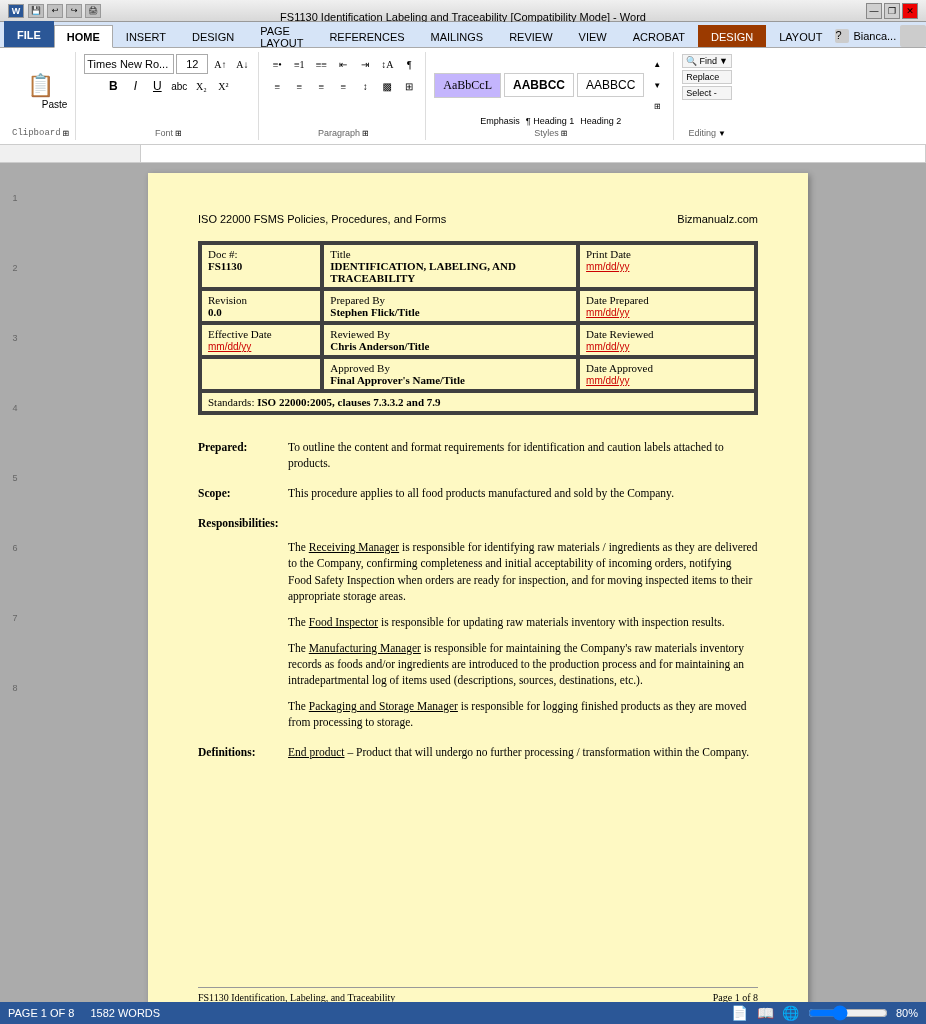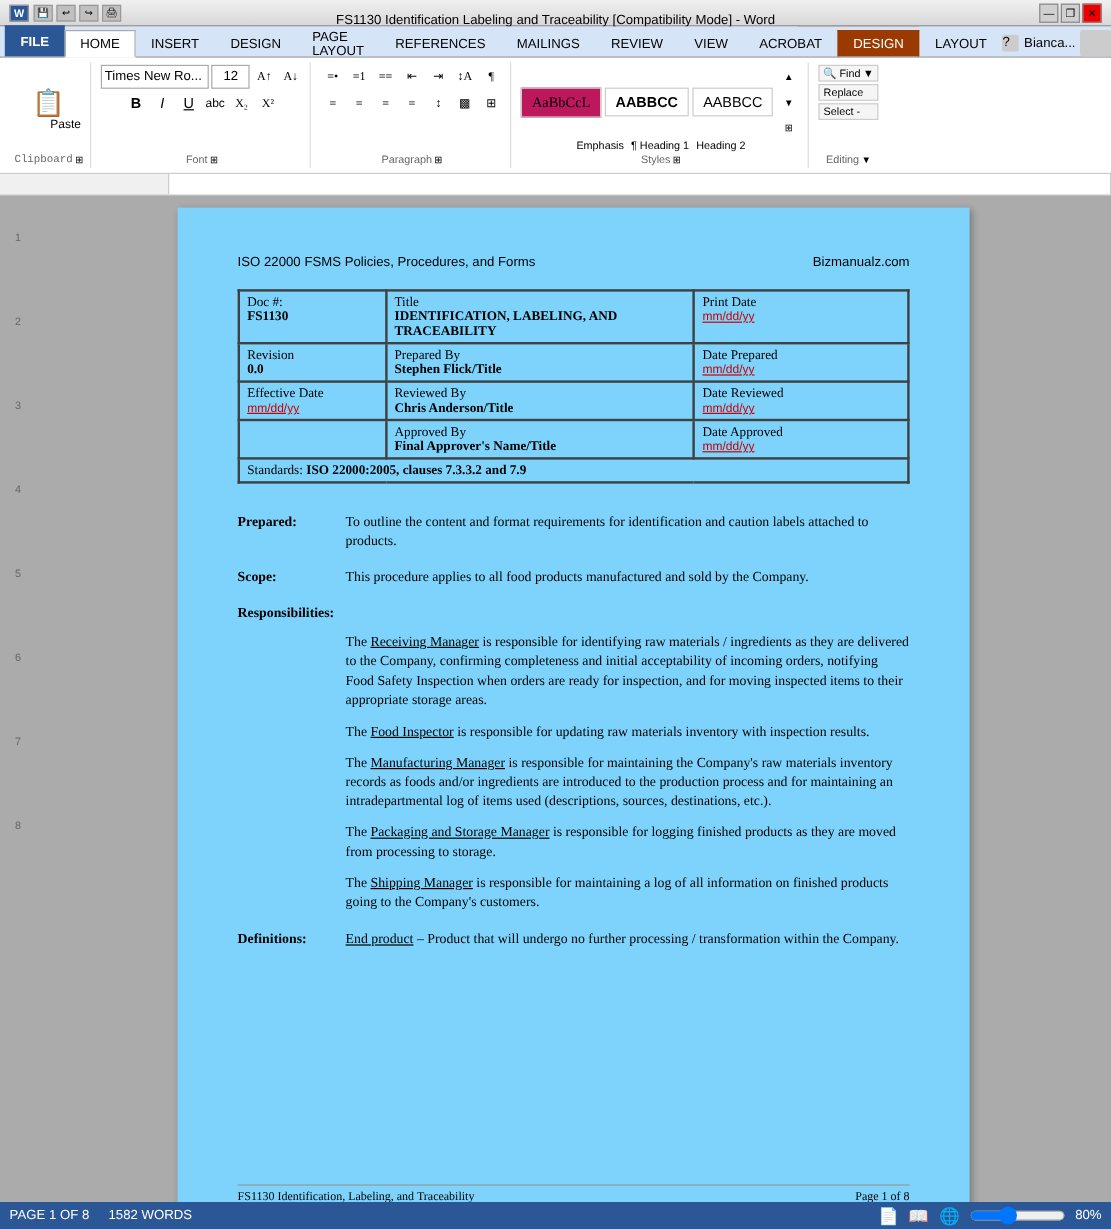--- a/index.html
+++ b/index.html
@@ -41,21 +41,21 @@
       display: flex;
       align-items: center;
       border: 1px solid transparent;
       border-bottom: none;
       background: transparent;
     }
     .ribbon-tab.active {
       background: #fff;
       border-color: #aaa;
       border-bottom: 1px solid #fff;
-      font-weight: normal;
+      font-weight: bold;
       margin-bottom: -1px;
       height: 23px;
     }
     .ribbon-tab.file-tab {
       background: #2b5797;
       color: #fff;
       font-weight: bold;
       border-color: transparent;
       height: 26px;
       margin-bottom: 0;
@@ -160,21 +160,21 @@
       font-family: Arial, sans-serif;
       color: #666;
       gap: 60px;
     }
     .doc-container {
       flex: 1;
       display: flex;
       justify-content: center;
     }
     .doc-page {
-      background: #7dd3fc;
+      background: #fef9c3;
       width: 660px;
       min-height: 850px;
       padding: 40px 50px;
       box-shadow: 2px 2px 6px rgba(0,0,0,0.3);
       position: relative;
     }
 
     
     .doc-header {
       display: flex;
@@ -186,21 +186,21 @@
     }
 
     
     .doc-table {
       width: 100%;
       border-collapse: collapse;
       margin-bottom: 24px;
       font-size: 11px;
     }
     .doc-table td {
-      border: 2px solid #404040;
+      border: 4px solid #404040;
       padding: 3px 6px;
       vertical-align: top;
     }
     .doc-table .cell-value { font-weight: bold; }
     .doc-table .standards-row td {
       font-size: 11px;
     }
 
     
     .doc-body { font-size: 11.5px; font-family: 'Times New Roman', Times, serif; line-height: 1.4; }
@@ -344,21 +344,21 @@
       <button class="format-btn" style="font-size:10px;">⊞</button>
     </div>
     <div style="display:flex;align-items:center;gap:2px;margin-top:auto;">
       <span style="font-size:9px;font-family:Arial;color:#666;">Paragraph</span>
       <span style="font-size:8px;">⊞</span>
     </div>
   </div>
 
   <div class="ribbon-group" style="min-width:200px;">
     <div style="display:flex;align-items:center;gap:3px;flex:1;">
-      <div style="border:1px solid #ccc;padding:4px 8px;font-size:12px;font-family:'Times New Roman';cursor:pointer;background:#be185d;min-width:55px;text-align:center;">
+      <div style="border:1px solid #ccc;padding:4px 8px;font-size:12px;font-family:'Times New Roman';cursor:pointer;background:#c4b5fd;min-width:55px;text-align:center;">
         <span>AaBbCcL</span>
       </div>
       <div style="border:1px solid #ccc;padding:4px 8px;font-size:12px;font-family:Arial;font-weight:bold;cursor:pointer;background:#fff;text-transform:uppercase;">
         <span>AABBCC</span>
       </div>
       <div style="border:1px solid #ccc;padding:4px 8px;font-size:12px;font-family:Arial;cursor:pointer;background:#fff;text-transform:uppercase;">
         <span>AABBCC</span>
       </div>
       <div style="display:flex;flex-direction:column;gap:1px;">
         <button class="format-btn" style="font-size:8px;">▲</button>
@@ -511,23 +511,20 @@
           </div>
 
           <div class="doc-resp-para">
             The <span class="underline">Manufacturing Manager</span> is responsible for maintaining the Company's raw materials inventory records as foods and/or ingredients are introduced to the production process and for maintaining an intradepartmental log of items used (descriptions, sources, destinations, etc.).
           </div>
 
           <div class="doc-resp-para">
             The <span class="underline">Packaging and Storage Manager</span> is responsible for logging finished products as they are moved from processing to storage.
           </div>
 
-          <div class="doc-resp-para">
-            The <span class="underline">Shipping Manager</span> is responsible for maintaining a log of all information on finished products going to the Company's customers.
-          </div>
         </div>
 
         <div class="doc-section">
           <div class="doc-section-label">Definitions:</div>
           <div class="doc-section-content">
             <div style="margin-bottom:10px;">
               <span class="underline">End product</span><span> – Product that will undergo no further processing / transformation within the Company.</span>
             </div>
           </div>
         </div>

